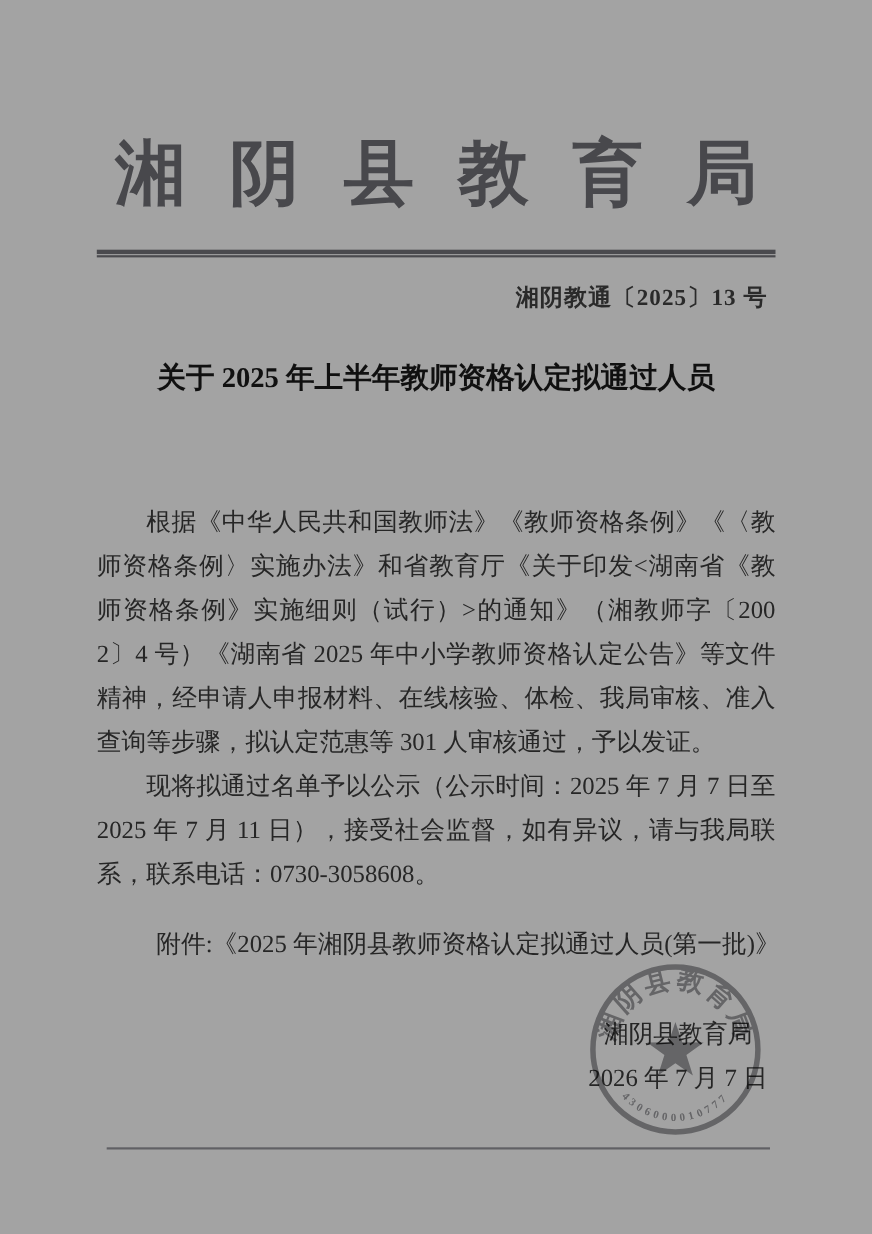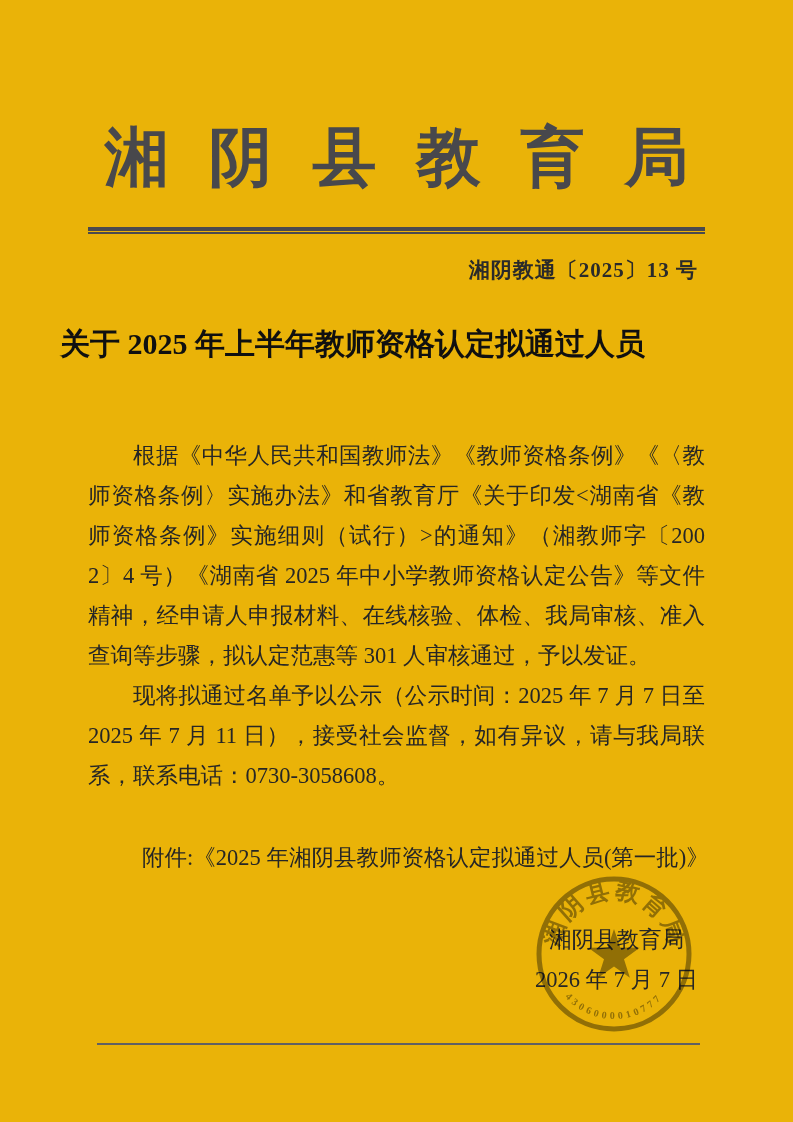--- a/index.html
+++ b/index.html
@@ -2,21 +2,21 @@
 <html><head>
 <meta charset="utf-8">
 <style>
   * { margin: 0; padding: 0; box-sizing: border-box; }
   html, body { background: #ffffff; }
   .page {
     position: relative;
     width: 793px;
     height: 1122px;
     margin: 0 auto;
-    background: #eab308;
+    background: #a3a3a3;
     overflow: hidden;
     font-family: "Liberation Serif", "DejaVu Serif", serif;
     color: #262626;
   }
   .letterhead {
     position: absolute;
     top: 120px;
     left: 0;
     width: 100%;
     text-align: center;
@@ -43,29 +43,29 @@
     font-size: 21px;
     color: #2a2a2a;
     letter-spacing: 1px;
     font-weight: bold;
   }
   .doc-title {
     position: absolute;
     top: 320px;
     left: 60px;
     width: 673px;
-    text-align: left;
-    font-size: 30px;
+    text-align: center;
+    font-size: 26px;
     font-weight: bold;
     color: #101010;
     line-height: 48px;
   }
   .body-text {
     position: absolute;
-    top: 436px;
+    top: 455px;
     left: 88px;
     width: 617px;
     font-size: 22.5px;
     line-height: 40px;
     text-align: justify;
     word-break: break-all;
     color: #262626;
   }
   .body-text p { text-indent: 2em; }
   .attachment {

